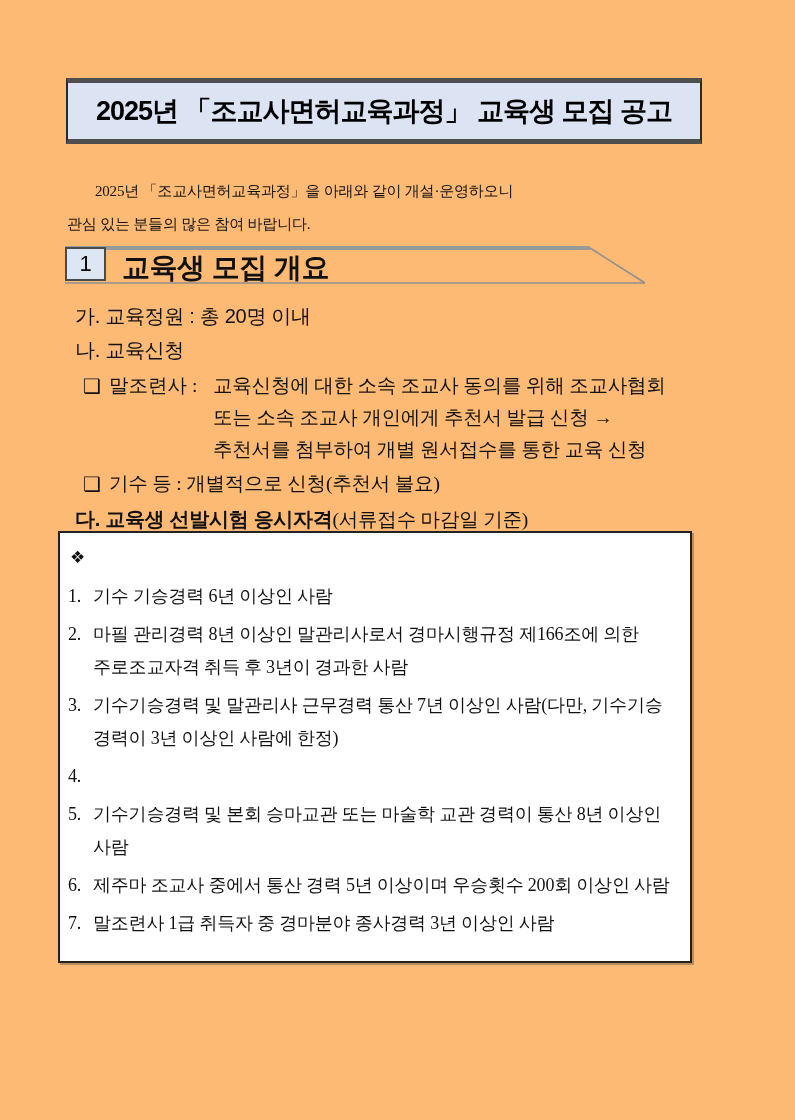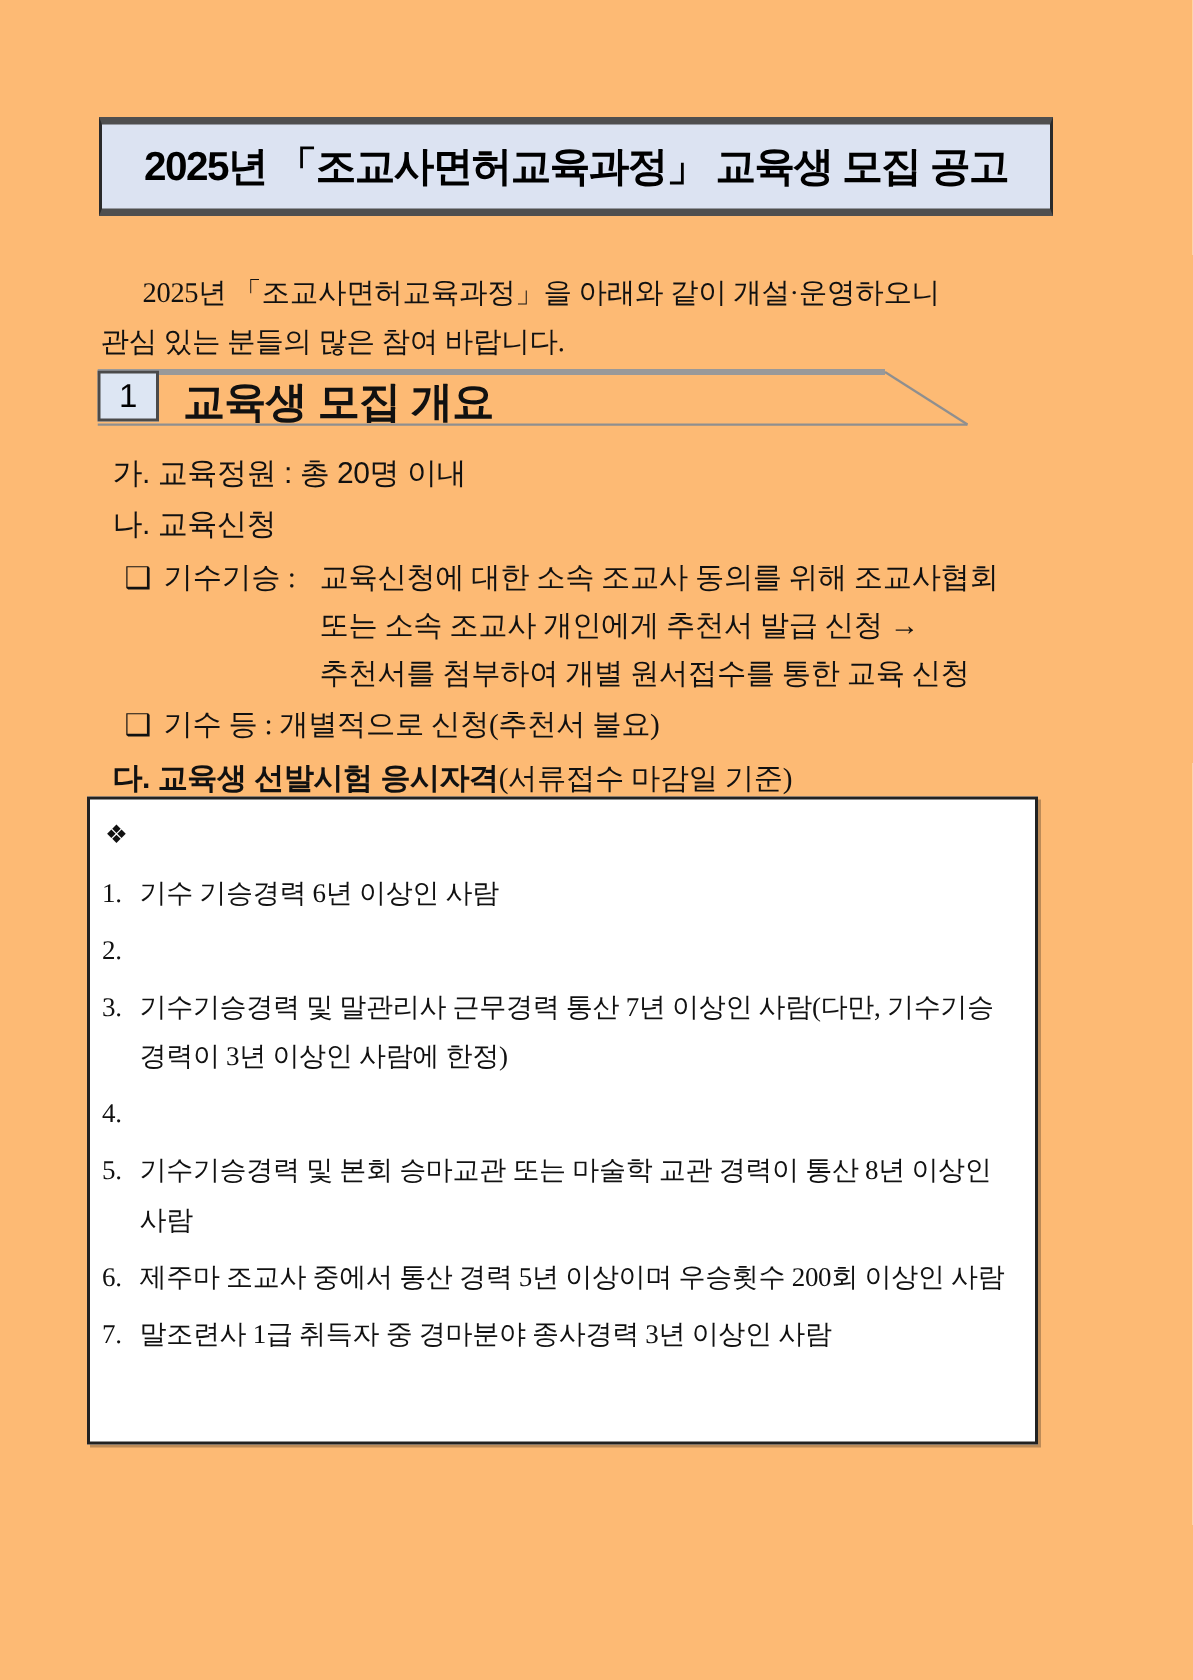--- a/index.html
+++ b/index.html
@@ -25,21 +25,21 @@
     display:flex;align-items:center;justify-content:center;
   }
   .banner-title{
     font-family:"Liberation Sans","DejaVu Sans",sans-serif;
     font-weight:bold;font-size:27px;letter-spacing:-1px;
     white-space:nowrap;color:#000;
   }
   
   .intro{
     position:absolute;left:67px;top:160px;width:640px;
-    font-size:19px;line-height:33px;
+    font-size:15px;line-height:33px;
     white-space:pre-line;text-indent:28px;
     letter-spacing:-0.2px;
   }
   
   .sec-header{position:absolute;left:65px;top:245px;width:584px;height:42px;}
   .sec-header svg{position:absolute;left:0;top:0;}
   .sec-numbox{
     box-sizing:border-box;
     position:absolute;left:0;top:2px;width:41px;height:34px;
     background:var(--numbox-bg,#dde6f3);
@@ -116,21 +116,21 @@
     </div>
     <div class="sec-title">교육생 모집 개요</div>
   </div>
 
   <div class="outline">
     <div class="b-line">가. 교육정원 : 총 20명 이내</div>
     <div class="b-line">나. 교육신청</div>
 
     <div class="hm-row">
       <span class="hm-bullet">❑</span>
-      <span class="hm-label">기수기승 :</span>
+      <span class="hm-label">말조련사 :</span>
       <span class="hm-text">교육신청에 대한 소속 조교사 동의를 위해 조교사협회
 또는 소속 조교사 개인에게 추천서 발급 신청 →
 추천서를 첨부하여 개별 원서접수를 통한 교육 신청</span>
     </div>
 
     <div class="jk-row">
       <span class="hm-bullet">❑</span>
       <span class="jk-text">기수 등 : 개별적으로 신청(추천서 불요)</span>
     </div>
 
@@ -144,20 +144,22 @@
       <span class="q-diamond">❖</span>
     </div>
     <div id="q-list">
   <div class="q-item">
     <span class="q-num">1.</span>
     <span class="q-text">기수 기승경력 6년 이상인 사람</span>
   </div>
 
   <div class="q-item">
     <span class="q-num">2.</span>
+    <span class="q-text">마필 관리경력 8년 이상인 말관리사로서 경마시행규정 제166조에 의한
+주로조교자격 취득 후 3년이 경과한 사람</span>
   </div>
 
   <div class="q-item">
     <span class="q-num">3.</span>
     <span class="q-text">기수기승경력 및 말관리사 근무경력 통산 7년 이상인 사람(다만, 기수기승
 경력이 3년 이상인 사람에 한정)</span>
   </div>
 
   <div class="q-item">
     <span class="q-num">4.</span>

